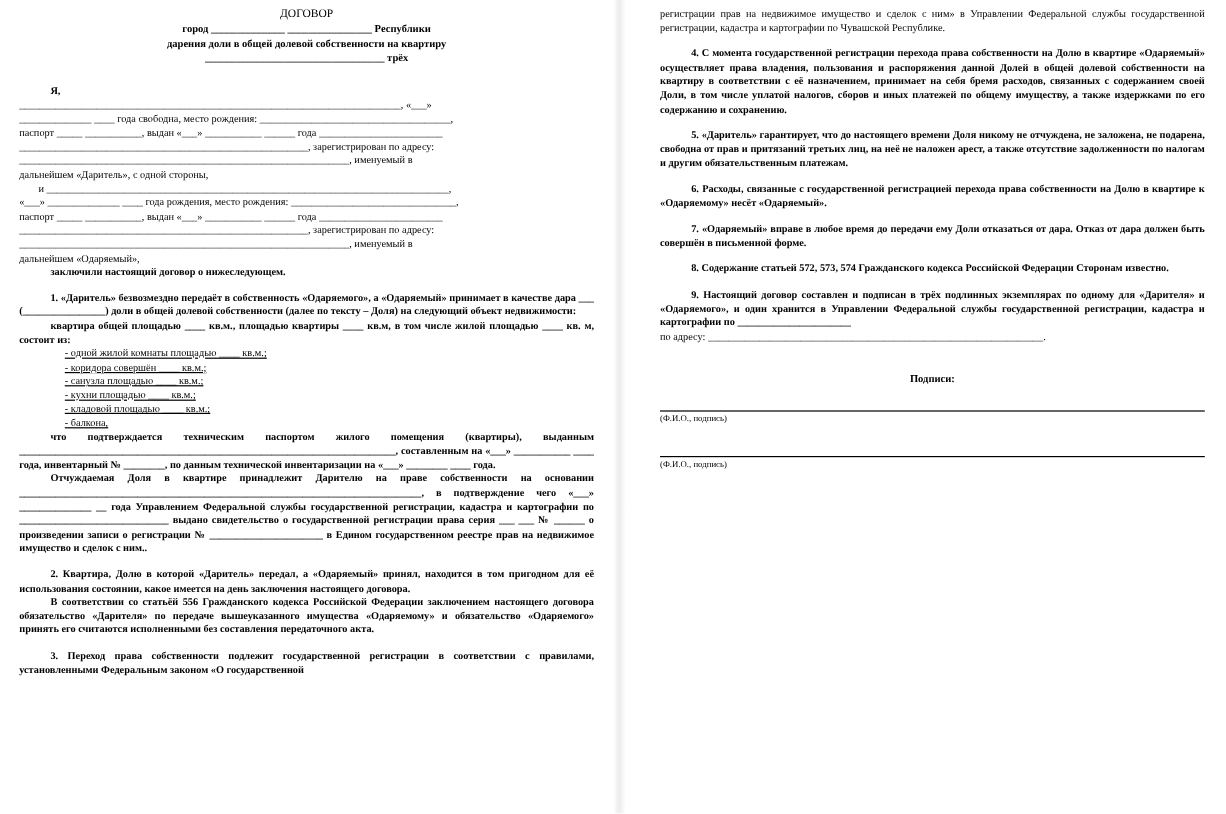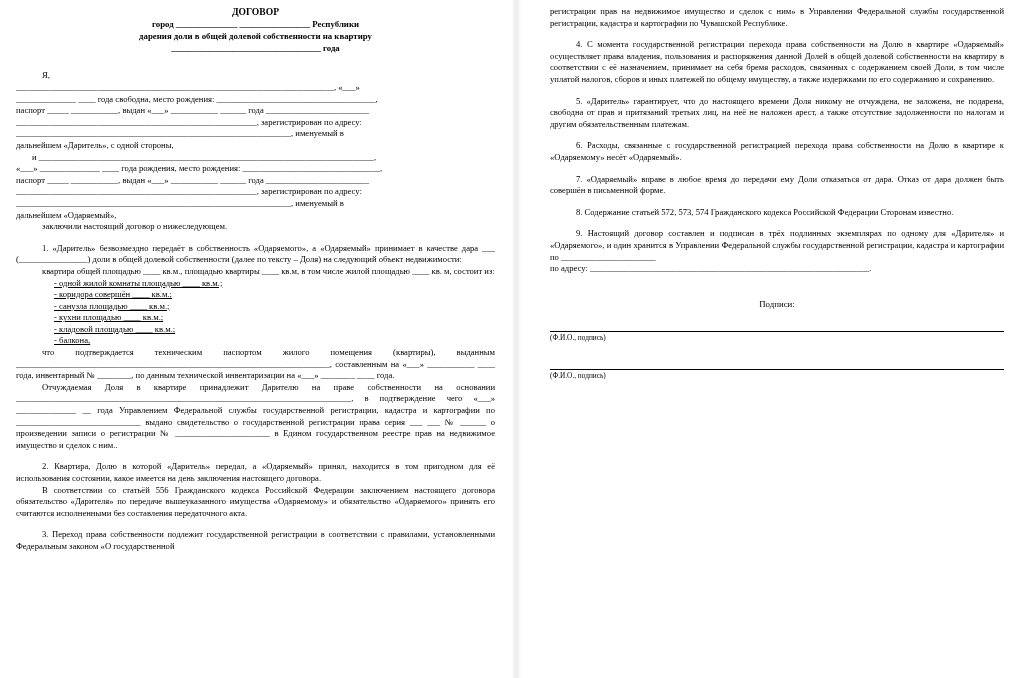--- a/index.html
+++ b/index.html
@@ -50,21 +50,21 @@
                 #f2f2f2 3px,
                 #ededed 5px,
                 #f1f1f1 7px,
                 #fbfbfb 9px,
                 #ffffff 11px);
     flex: 0 0 11px;
   }
 
   .title {
     font-size: 9.6px;
-    font-weight: bold;
+    font-weight: normal;
     text-align: center;
     line-height: 12.4px;
     margin: 0;
   }
   .subtitle {
     font-size: 8.8px;
     font-weight: bold;
     text-align: center;
     line-height: 12px;
     margin: 0;
@@ -75,35 +75,35 @@
 
   
   .para {
     font-size: 8.6px;
     line-height: 11.6px;
     text-align: justify;
     text-align-last: left;
     margin: 0;
     hyphens: none;
   }
-  .para.indent { text-indent: 26px; }
+  .para.indent { text-indent: 26px; font-weight: bold; }
   .para.indent-sm { text-indent: 16px; }
 
   .listitem {
     font-size: 8.6px;
     line-height: 11.6px;
     margin: 0;
     padding-left: 38px;
     text-align: left;
     text-decoration: underline;
   }
 
   .sig-heading {
     font-size: 8.8px;
-    font-weight: normal;
+    font-weight: bold;
     text-align: center;
     margin: 0;
   }
   .sig-block { margin-top: 22px; }
   .sig-rule {
     border-bottom: 1.1px solid #000;
     width: 100%;
     height: 0;
   }
   .sig-caption {
@@ -116,21 +116,21 @@
 </head>
 <body>
 
 <div class="doc-spread">
 
   <div class="page page-left">
 
     <div class="title">ДОГОВОР</div>
     <div class="subtitle">город ______________  ________________ Республики</div>
     <div class="subtitle">дарения доли в общей долевой собственности на квартиру</div>
-    <div class="subtitle">__________________________________ года</div>
+    <div class="subtitle">__________________________________ трёх</div>
 
     <div class="spacer-lg"></div>
 
     <div class="para indent">Я,</div>
     <div class="para">__________________________________________________________________________, «___»</div>
     <div class="para">______________ ____ года свободна, место рождения: _____________________________________,</div>
     <div class="para">паспорт _____ ___________, выдан «___» ___________ ______ года ________________________</div>
     <div class="para">________________________________________________________, зарегистрирован по адресу:</div>
     <div class="para">________________________________________________________________, именуемый в</div>
     <div class="para">дальнейшем «Даритель», с одной стороны,</div>

